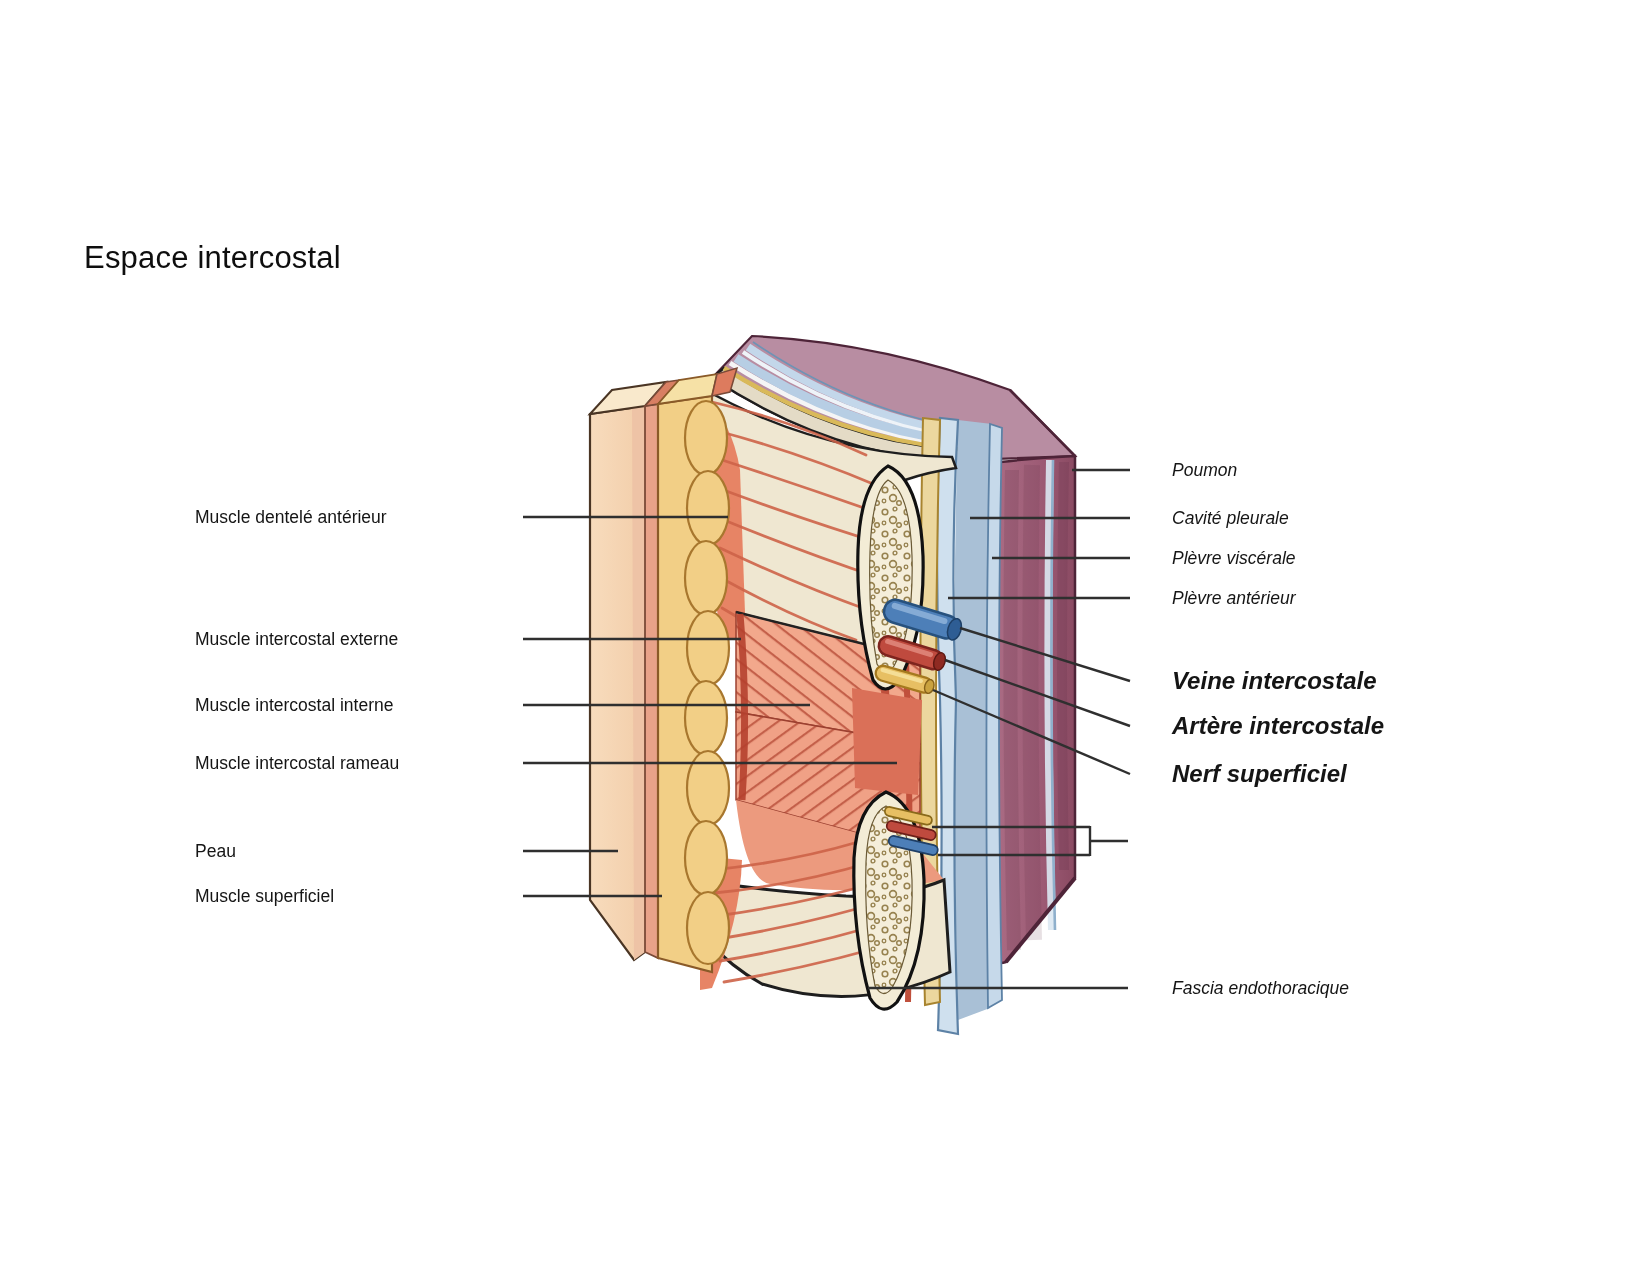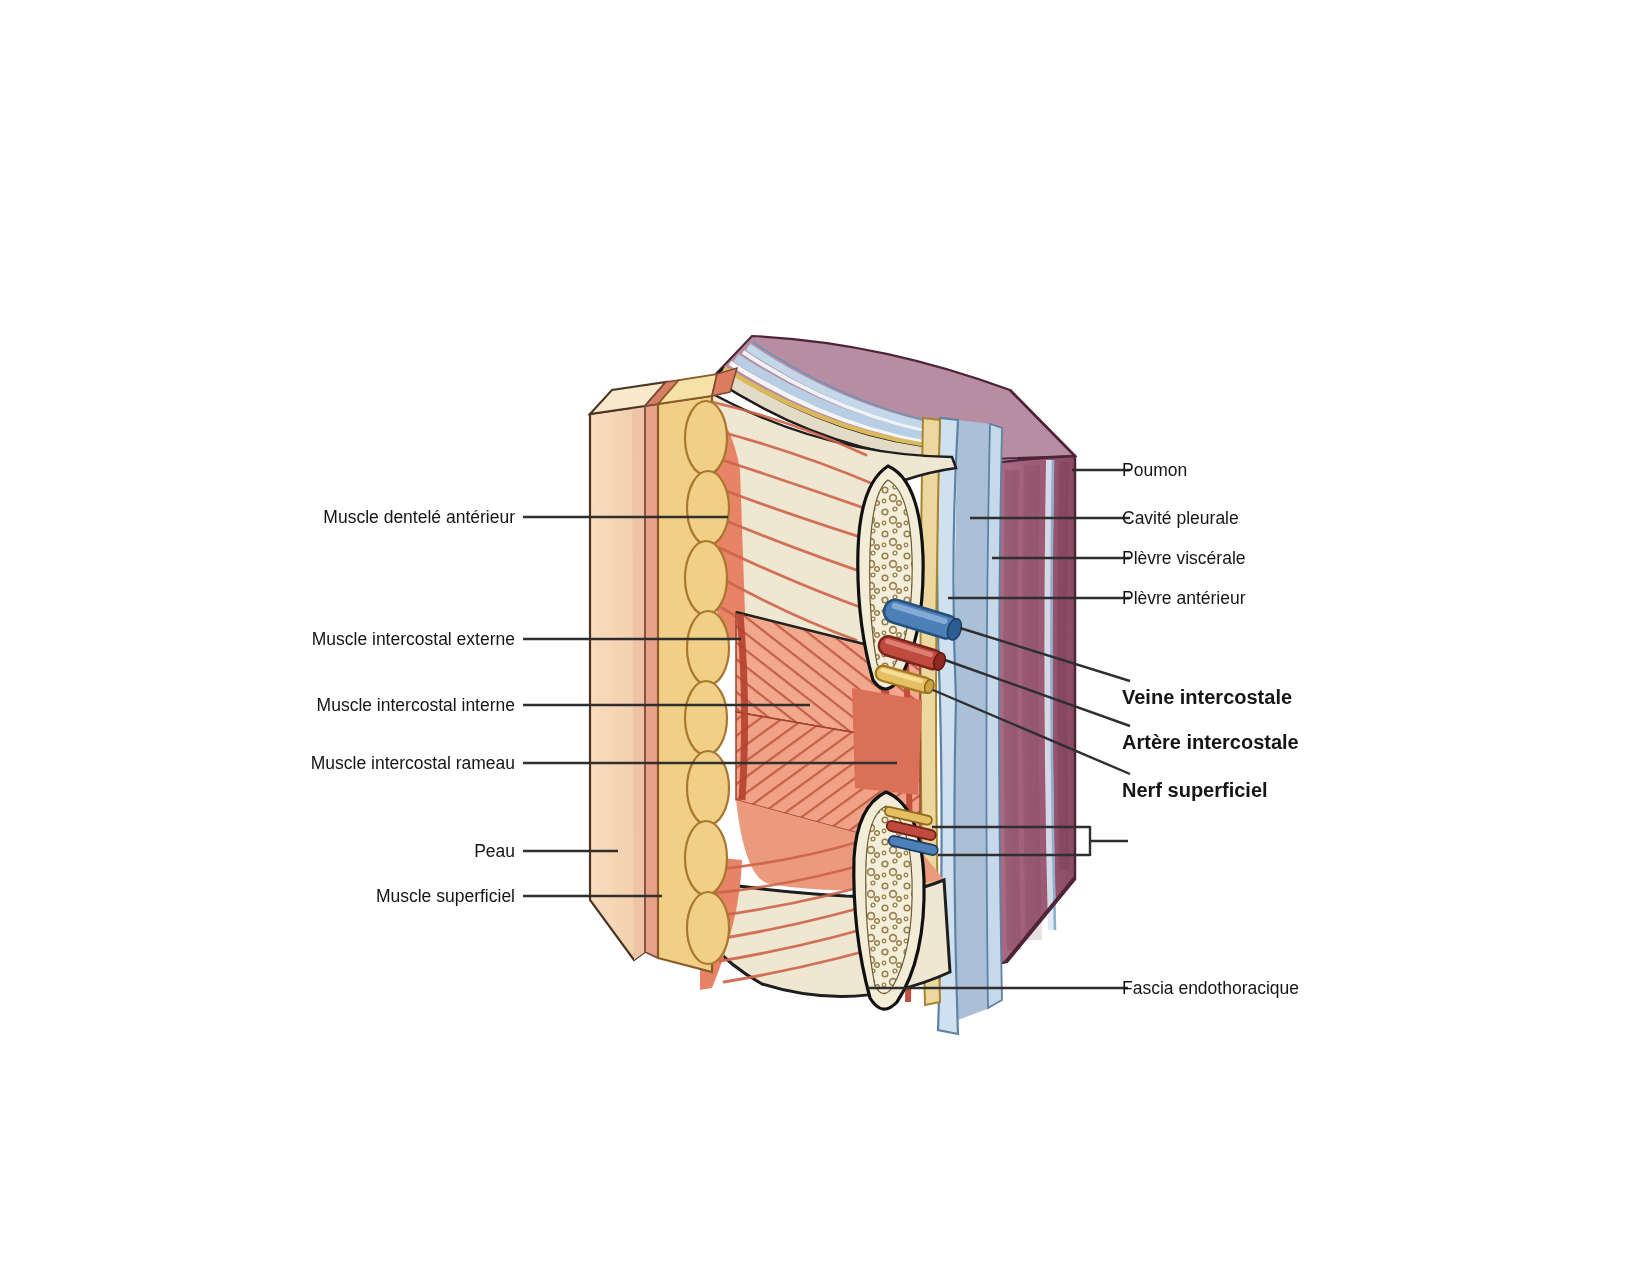--- a/index.html
+++ b/index.html
@@ -8,23 +8,23 @@
     font-family:"Liberation Sans",sans-serif;
   }
   .stage svg{position:absolute;left:0;top:0;}
   .page-title{
     position:absolute;left:84px;top:240px;font-size:31px;color:#0e0e0e;letter-spacing:.2px;
   }
   .lbl{
     position:absolute;font-size:17.5px;color:#151515;white-space:nowrap;line-height:20px;
     transform:translateY(-50%);
   }
-  .lbl.left{width:320px;left:195px;text-align:right;}
-  .lbl.right{left:1122px;text-align:left;}
-  .lbl.bold{font-weight:bold;font-size:20px;margin-top:16px;}
+  .lbl.left{width:320px;left:195px;}
+  .lbl.right{left:1172px;text-align:left;font-style:italic;}
+  .lbl.bold{font-weight:bold;font-size:24px;}
   .lbl.multi{white-space:pre-line;transform:none;line-height:26px;}
 </style>
 </head>
 <body>
 
 <div class="stage">
 
 <svg width="1650" height="1275" viewBox="0 0 1650 1275">
   <defs>
     <pattern id="hatchA" width="13" height="13" patternUnits="userSpaceOnUse" patternTransform="rotate(38)">
@@ -198,20 +198,21 @@
     <line x1="945" y1="660" x2="1130" y2="726"></line>
     <line x1="933" y1="690" x2="1130" y2="774"></line>
     <line x1="932" y1="827" x2="1090" y2="827"></line>
     <line x1="938" y1="855" x2="1090" y2="855"></line>
     <line x1="1090" y1="826" x2="1090" y2="856"></line>
     <line x1="1090" y1="841" x2="1128" y2="841"></line>
     <line x1="868" y1="988" x2="1128" y2="988"></line>
   </g>
 </svg>
 
+  <div class="page-title">Espace intercostal</div>
 
   <div class="lbl left" style="top:517px">Muscle dentelé antérieur</div>
   <div class="lbl left" style="top:639px">Muscle intercostal externe</div>
   <div class="lbl left" style="top:705px">Muscle intercostal interne</div>
   <div class="lbl left" style="top:763px">Muscle intercostal rameau</div>
   <div class="lbl left" style="top:851px">Peau</div>
   <div class="lbl left" style="top:896px">Muscle superficiel</div>
 
   <div class="lbl right" style="top:470px">Poumon</div>
   <div class="lbl right" style="top:518px">Cavité pleurale</div>

